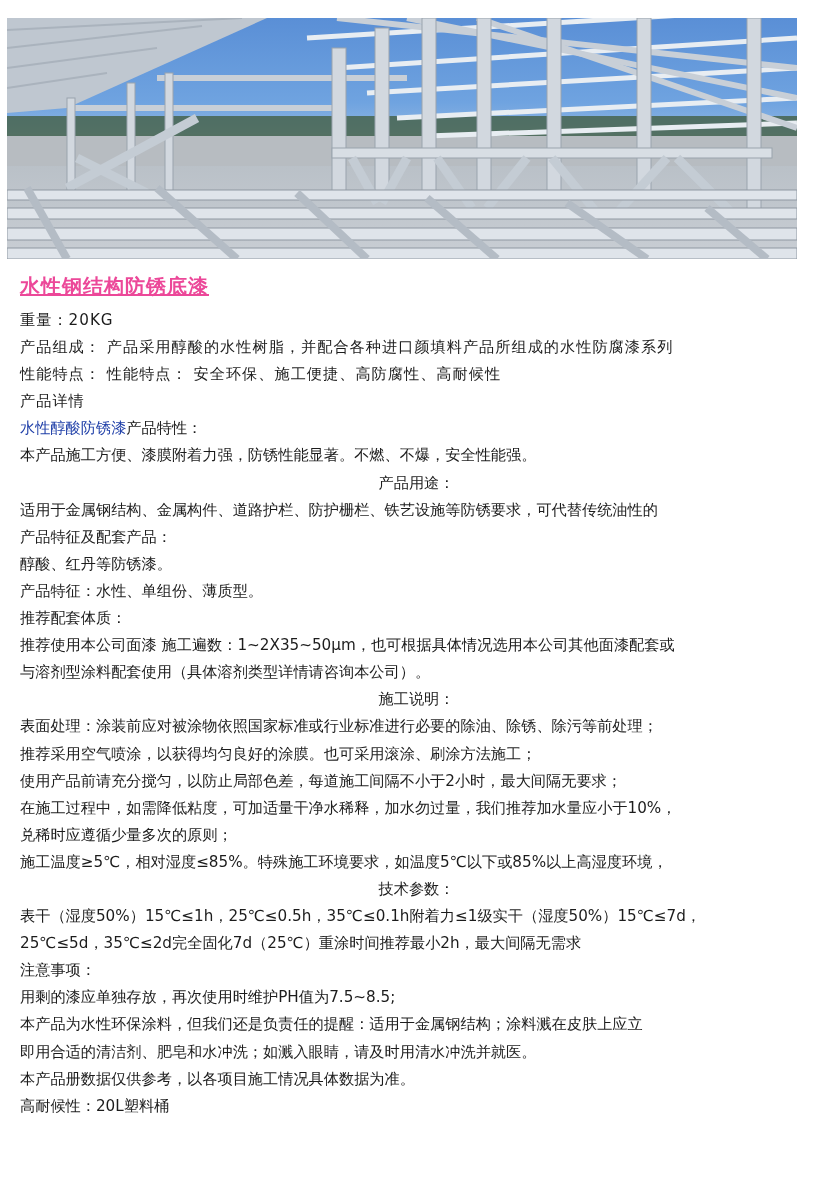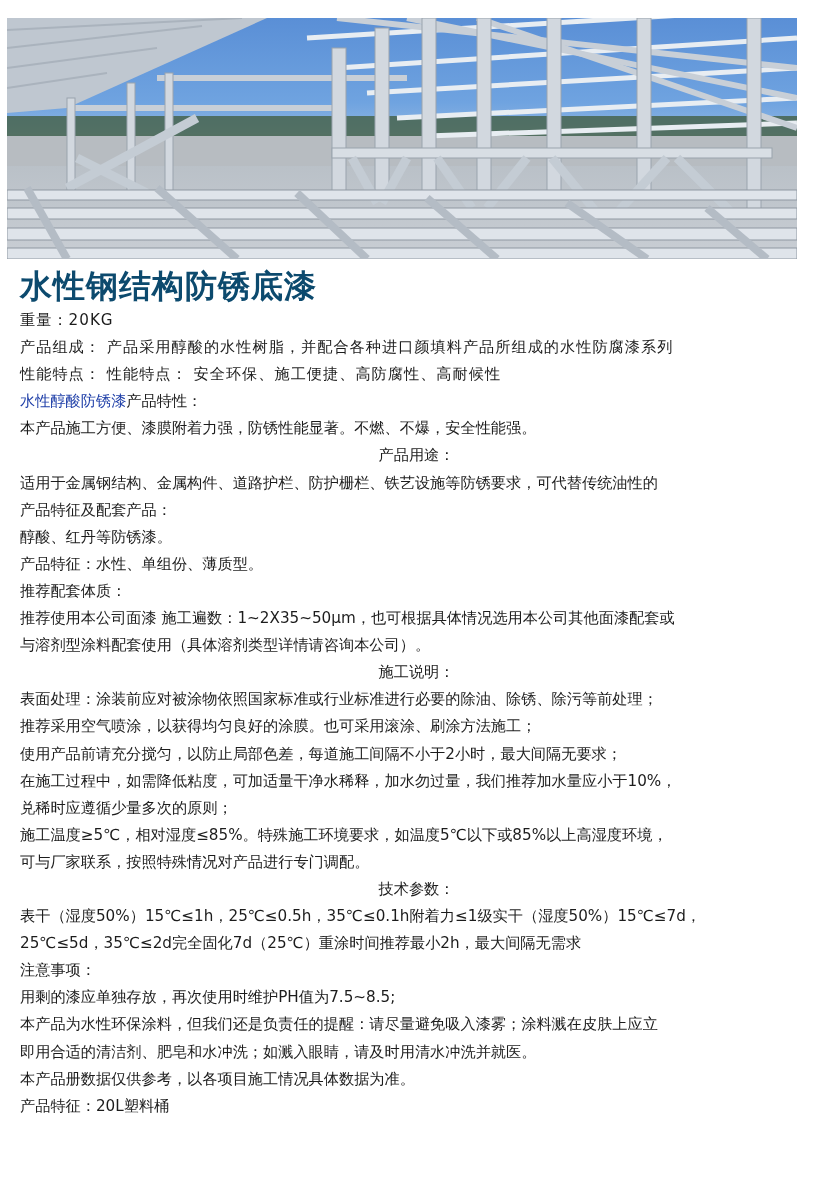--- a/index.html
+++ b/index.html
@@ -1,22 +1,22 @@
 <!DOCTYPE html>
 <html><head>
   <meta charset="utf-8">
   <style>
     html, body { margin: 0; padding: 0; background: #ffffff; }
     body { width: 820px; height: 1191px; position: relative; overflow: hidden;
            font-family: "DejaVu Sans", "Liberation Sans", sans-serif; color: #1a1a1a; }
     .hero { position: absolute; left: 7px; top: 18px; width: 790px; height: 241px; overflow: hidden;
             background: linear-gradient(180deg, #5a8fd6 0%, #6fa3e0 35%, #8fb6e2 48%, #9aa3a6 52%, #b9c0c7 60%, #c9ced4 100%); }
     .hero svg { position: absolute; left: 0; top: 0; }
-    .title { position: absolute; left: 20px; top: 270px; font-size: 32px; font-weight: bold;
-             color: #0c4a6e; letter-spacing: 1px; line-height: 32px; white-space: nowrap; }
+    .title { position: absolute; left: 20px; top: 270px; font-size: 20px; font-weight: bold;
+             color: #ec4899; letter-spacing: 1px; line-height: 32px; white-space: nowrap; text-decoration: underline; }
     .content { position: absolute; left: 20px; top: 307px; width: 790px; }
     .line { font-size: 15.2px; line-height: 27.1px; height: 27.1px; white-space: nowrap; color: #1c1c1c; }
     .line.wide { letter-spacing: 1px; }
     .line.ind { padding-left: 3px; text-align: center; }
     .link { color: #1f3fa8; cursor: pointer; }
   </style>
 </head>
 <body>
 
 <div class="hero">
@@ -91,20 +91,21 @@
     </g>
   </svg>
 </div>
 
 <div class="title">水性钢结构防锈底漆</div>
 
 <div class="content">
   <div class="line wide">重量：20KG</div>
   <div class="line wide">产品组成： 产品采用醇酸的水性树脂，并配合各种进口颜填料产品所组成的水性防腐漆系列</div>
   <div class="line wide">性能特点： 性能特点： 安全环保、施工便捷、高防腐性、高耐候性</div>
+  <div class="line wide">产品详情</div>
 
   <div class="line">
     <span class="link">水性醇酸防锈漆</span><span>产品特性：</span>
   </div>
   <div class="line">本产品施工方便、漆膜附着力强，防锈性能显著。不燃、不爆，安全性能强。</div>
 
   <div class="line ind">产品用途：</div>
   <div class="line">适用于金属钢结构、金属构件、道路护栏、防护栅栏、铁艺设施等防锈要求，可代替传统油性的</div>
   <div class="line">产品特征及配套产品：</div>
 
@@ -115,26 +116,25 @@
   <div class="line">推荐使用本公司面漆 施工遍数：1~2X35~50μm，也可根据具体情况选用本公司其他面漆配套或</div>
   <div class="line">与溶剂型涂料配套使用（具体溶剂类型详情请咨询本公司）。</div>
 
   <div class="line ind">施工说明：</div>
   <div class="line">表面处理：涂装前应对被涂物依照国家标准或行业标准进行必要的除油、除锈、除污等前处理；</div>
   <div class="line">推荐采用空气喷涂，以获得均匀良好的涂膜。也可采用滚涂、刷涂方法施工；</div>
   <div class="line">使用产品前请充分搅匀，以防止局部色差，每道施工间隔不小于2小时，最大间隔无要求；</div>
   <div class="line">在施工过程中，如需降低粘度，可加适量干净水稀释，加水勿过量，我们推荐加水量应小于10%，</div>
   <div class="line">兑稀时应遵循少量多次的原则；</div>
   <div class="line">施工温度≥5℃，相对湿度≤85%。特殊施工环境要求，如温度5℃以下或85%以上高湿度环境，</div>
-  <div class="line">可与厂家联系，按照特殊情况对产品进行专门调配。</div>
 
   <div class="line ind">技术参数：</div>
   <div class="line">表干（湿度50%）15℃≤1h，25℃≤0.5h，35℃≤0.1h附着力≤1级实干（湿度50%）15℃≤7d，</div>
   <div class="line">25℃≤5d，35℃≤2d完全固化7d（25℃）重涂时间推荐最小2h，最大间隔无需求</div>
 
   <div class="line">注意事项：</div>
   <div class="line">用剩的漆应单独存放，再次使用时维护PH值为7.5~8.5;</div>
-  <div class="line">本产品为水性环保涂料，但我们还是负责任的提醒：请尽量避免吸入漆雾；涂料溅在皮肤上应立</div>
+  <div class="line">本产品为水性环保涂料，但我们还是负责任的提醒：适用于金属钢结构；涂料溅在皮肤上应立</div>
   <div class="line">即用合适的清洁剂、肥皂和水冲洗；如溅入眼睛，请及时用清水冲洗并就医。</div>
   <div class="line">本产品册数据仅供参考，以各项目施工情况具体数据为准。</div>
 
-  <div class="line">产品特征：20L塑料桶</div>
+  <div class="line">高耐候性：20L塑料桶</div>
 </div>
 
 </body></html>

